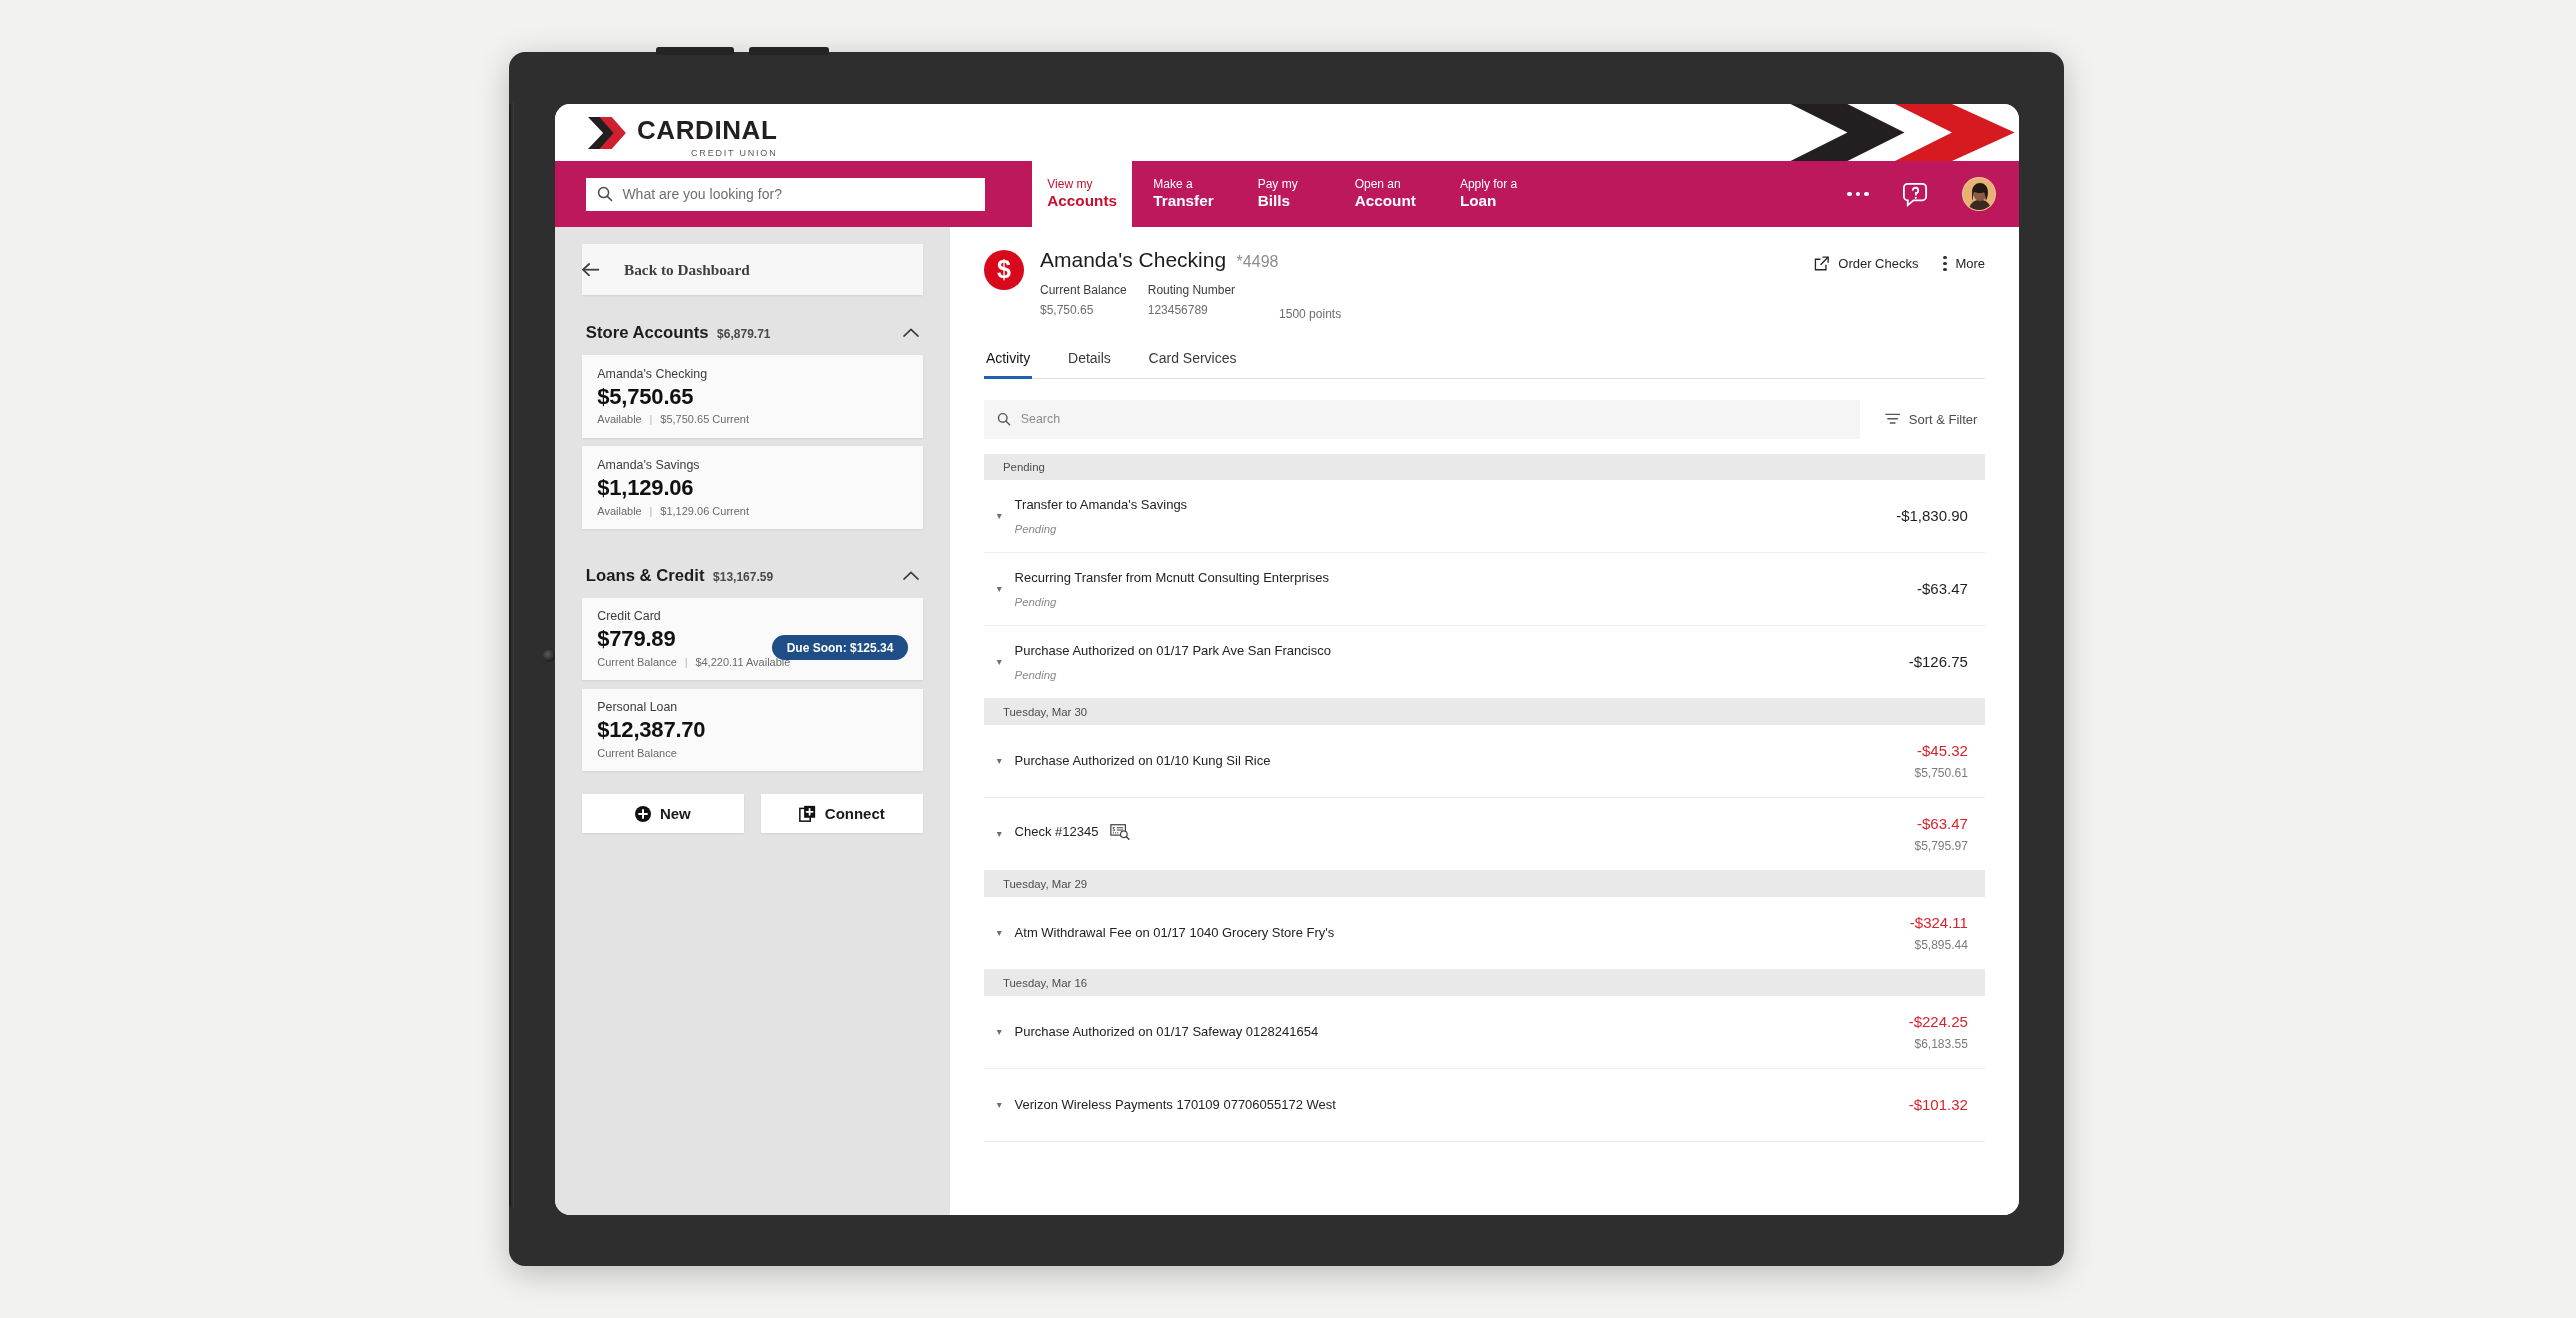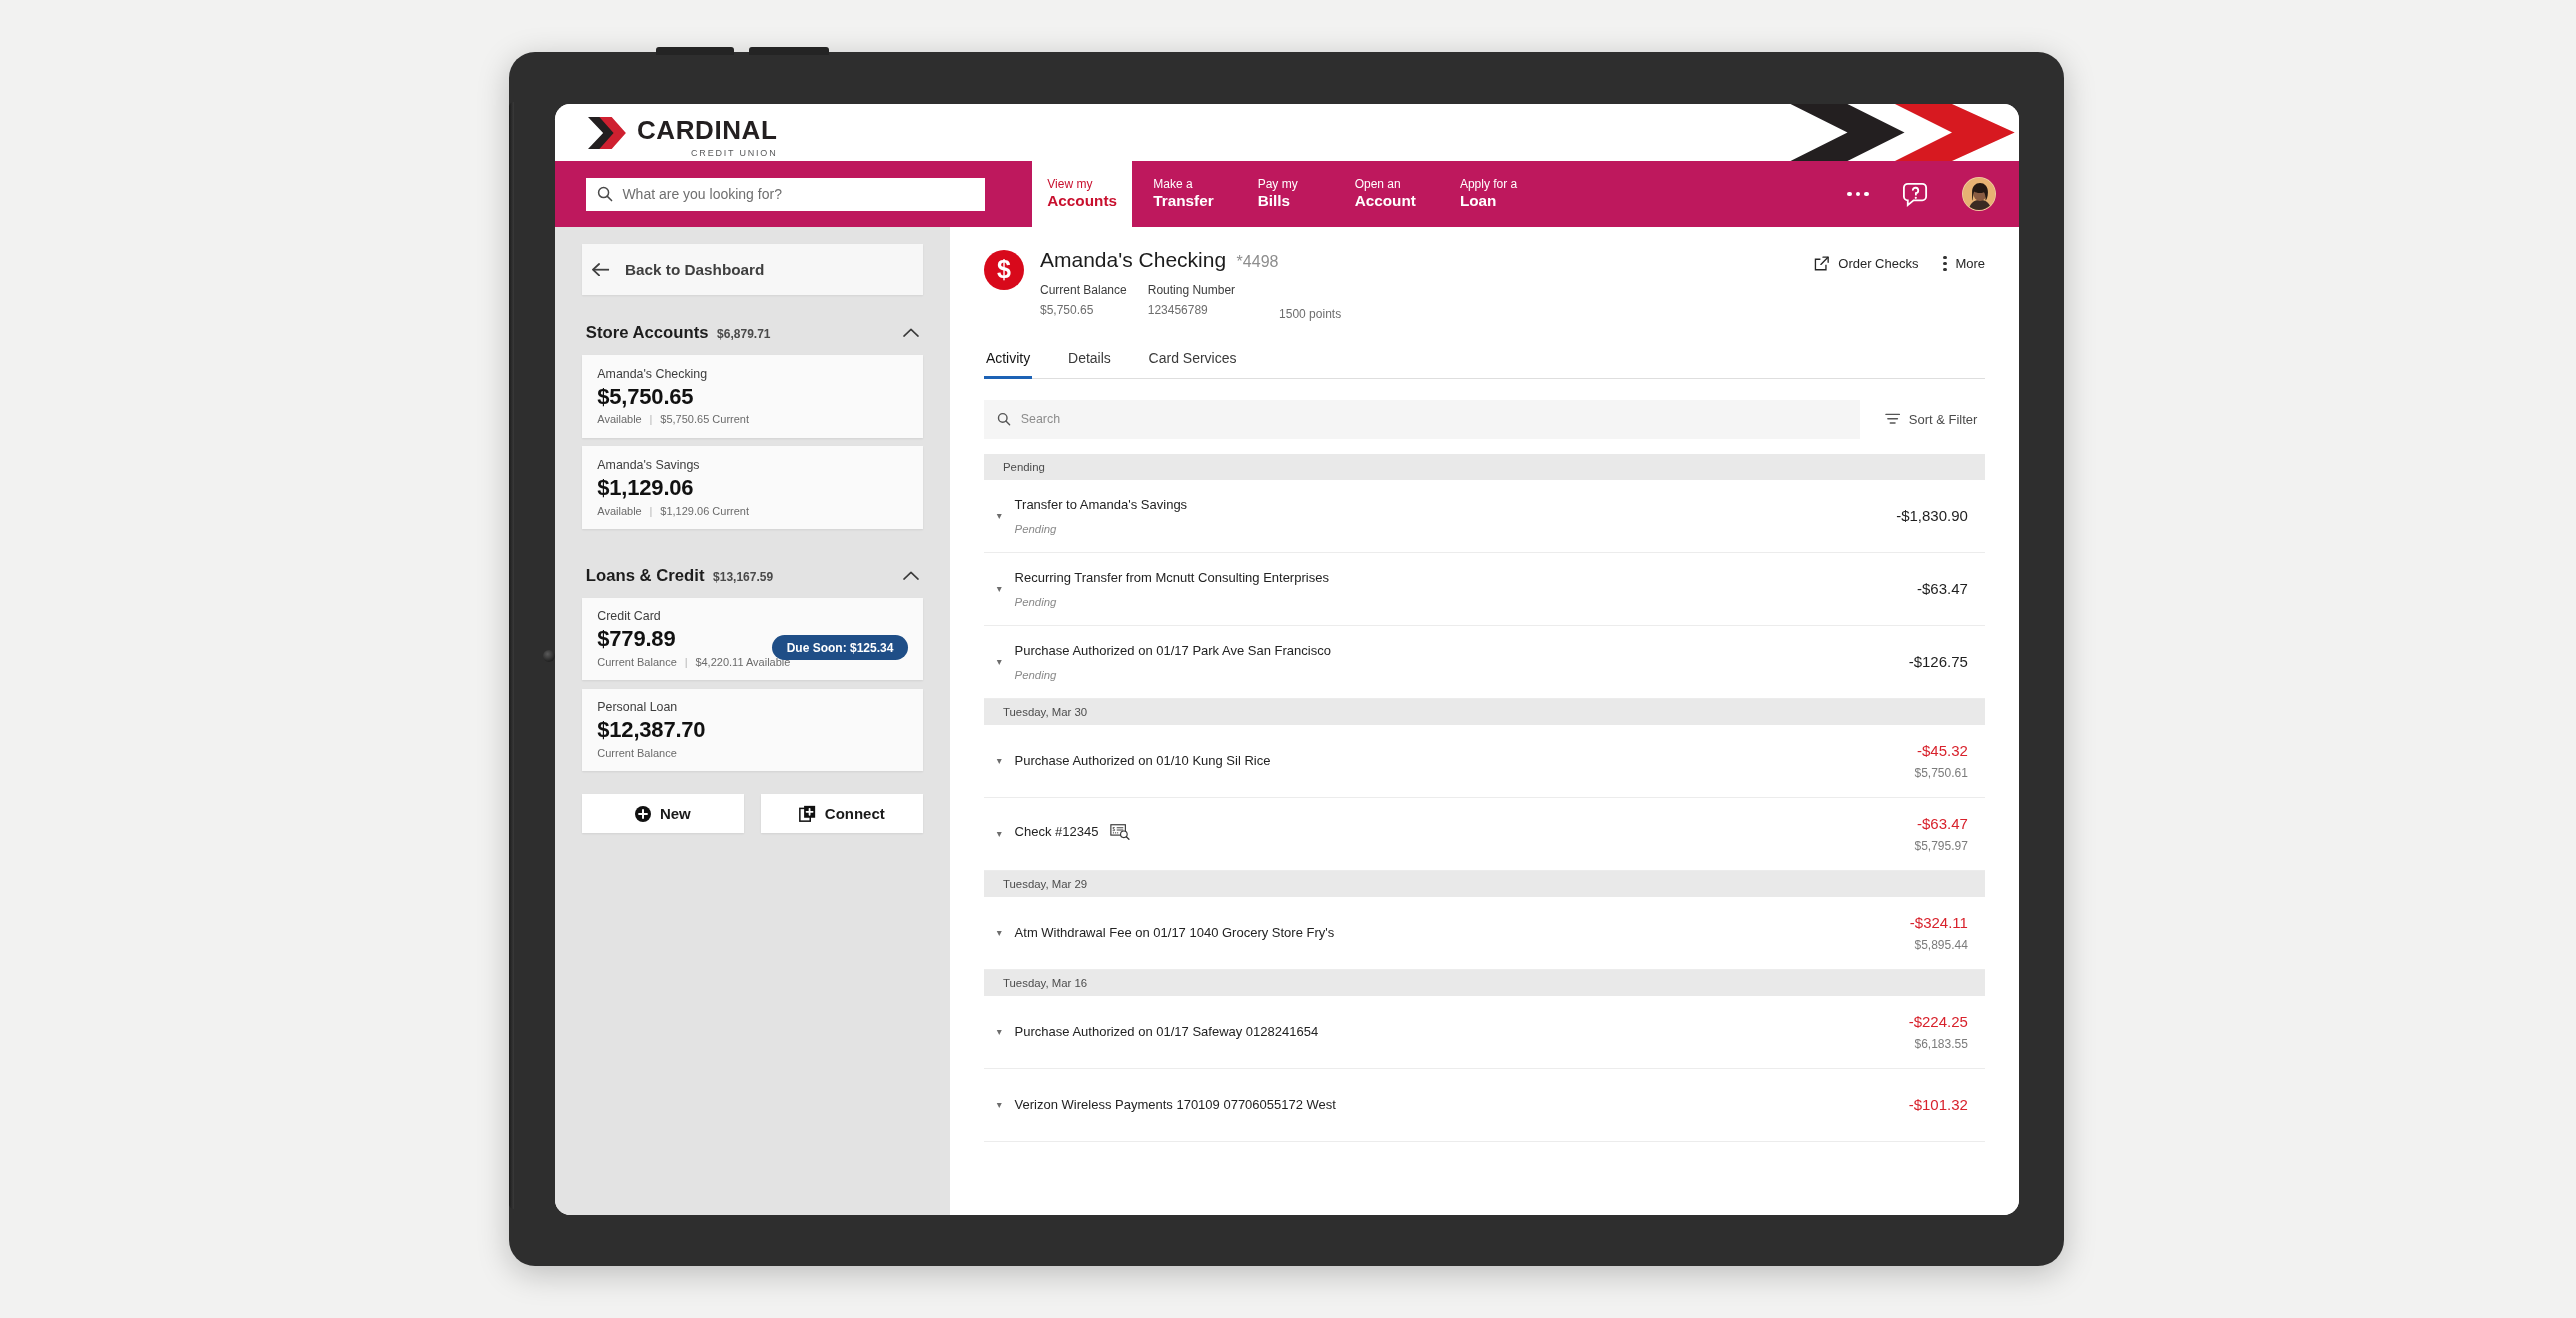--- a/index.html
+++ b/index.html
@@ -9,21 +9,21 @@
     background: #f2f2f1;
     position: relative;
   }
 
   
   #device {
     position: absolute;
     left: 509px; top: 52px;
     width: 1555px; height: 1214px;
     background: #2e2e2e;
-    border-radius: 26px;
+    border-radius: 16px;
     box-shadow: 0 7.6px 32px rgba(0,0,0,0.22);
   }
   #device::before { 
     content: "";
     position: absolute; left: 0; top: 50px;
     width: 4.8px; height: 1107px;
     background: linear-gradient(to right, #1b1b1b, #3a3a3a);
     border-radius: 4.8px 0 0 4.8px;
   }
   .top-btn {
@@ -124,23 +124,24 @@
   
   .sidebar {
     width: 395px;
     background: #e3e3e3;
     padding: 17px 27px 0 27px;
     overflow: hidden;
   }
   .back-card {
     background: #f7f7f7;
     height: 51px;
-    display: flex; align-items: center; gap: 15px;
-    padding-left: 10px; cursor: pointer;
+    display: flex; align-items: center; gap: 24px;
+    padding-left: 0; cursor: pointer;
     box-shadow: 0 1px 1.9px rgba(0,0,0,0.07);
+    font-family: Liberation Serif, serif;
   }
   .back-card .lbl { font-size: 15.3px; font-weight: 700; color: #3f3f3f; }
 
   .section-head {
     display: flex; align-items: baseline; gap: 8.6px;
     padding: 28px 3.8px 12.4px 3.8px; cursor: pointer;
   }
   .section-head .title { font-size: 16.7px; font-weight: 700; color: #1d1d1d; }
   .section-head .amt { font-size: 12px; font-weight: 700; color: #4a4a4a; }
   .section-head .chev { margin-left: auto; align-self: center; }

